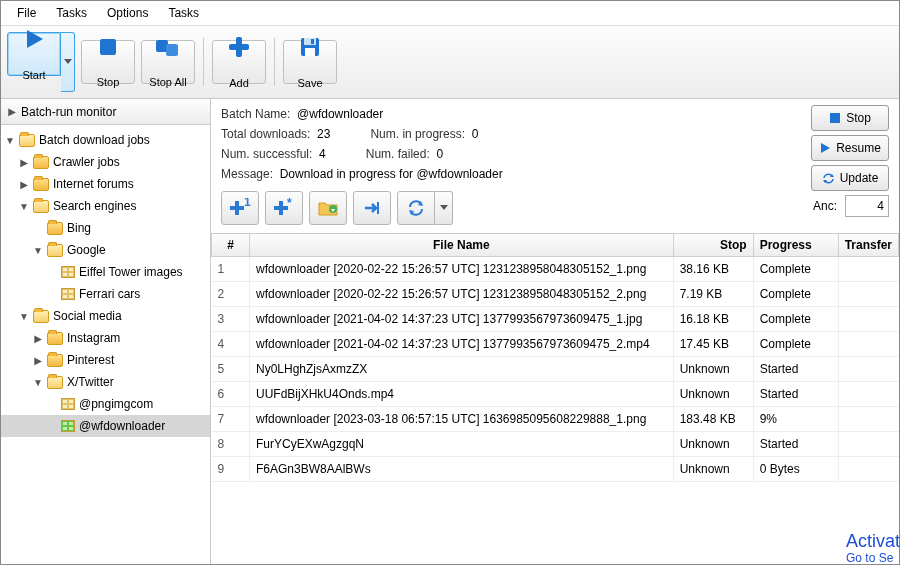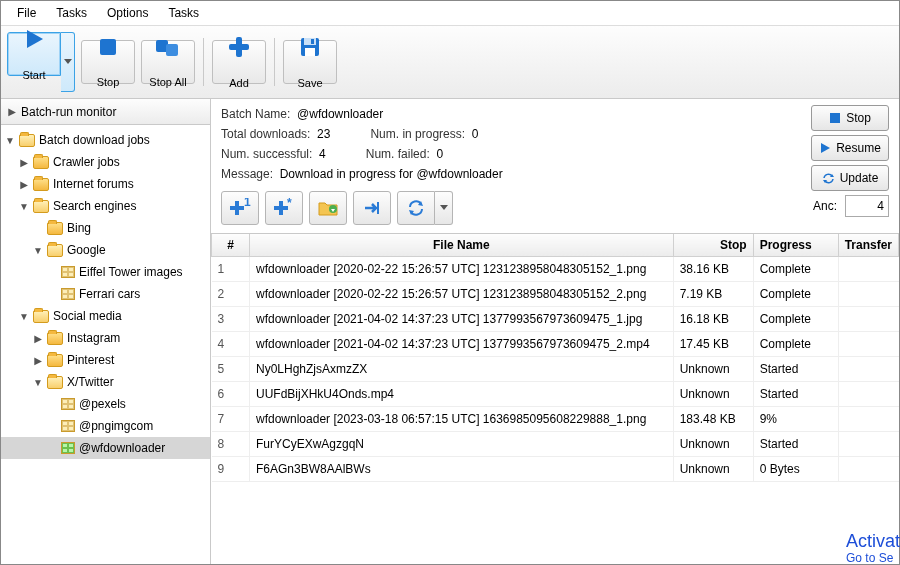--- a/index.html
+++ b/index.html
@@ -216,29 +216,20 @@
             <span class="ticon-folder open"></span>
             <span>X/Twitter</span>
           </div>
         <div class="tnode" style="padding-left:56px">
             <span class="ticon-grid">
               <span></span>
               <span></span>
               <span></span>
               <span></span>
             </span>
-            <span>@pexels</span>
-          </div>
-        <div class="tnode" style="padding-left:56px">
-            <span class="ticon-grid">
-              <span></span>
-              <span></span>
-              <span></span>
-              <span></span>
-            </span>
             <span>@pngimgcom</span>
           </div>
         <div class="tnode sel" style="padding-left:56px">
             <span class="ticon-grid green">
               <span></span>
               <span></span>
               <span></span>
               <span></span>
             </span>
             <span>@wfdownloader</span>

